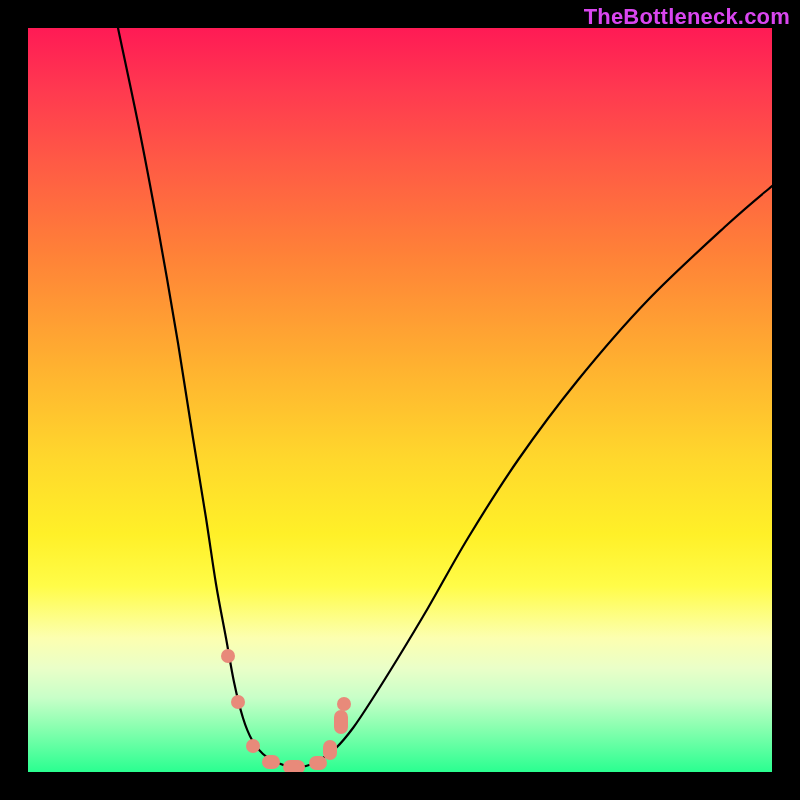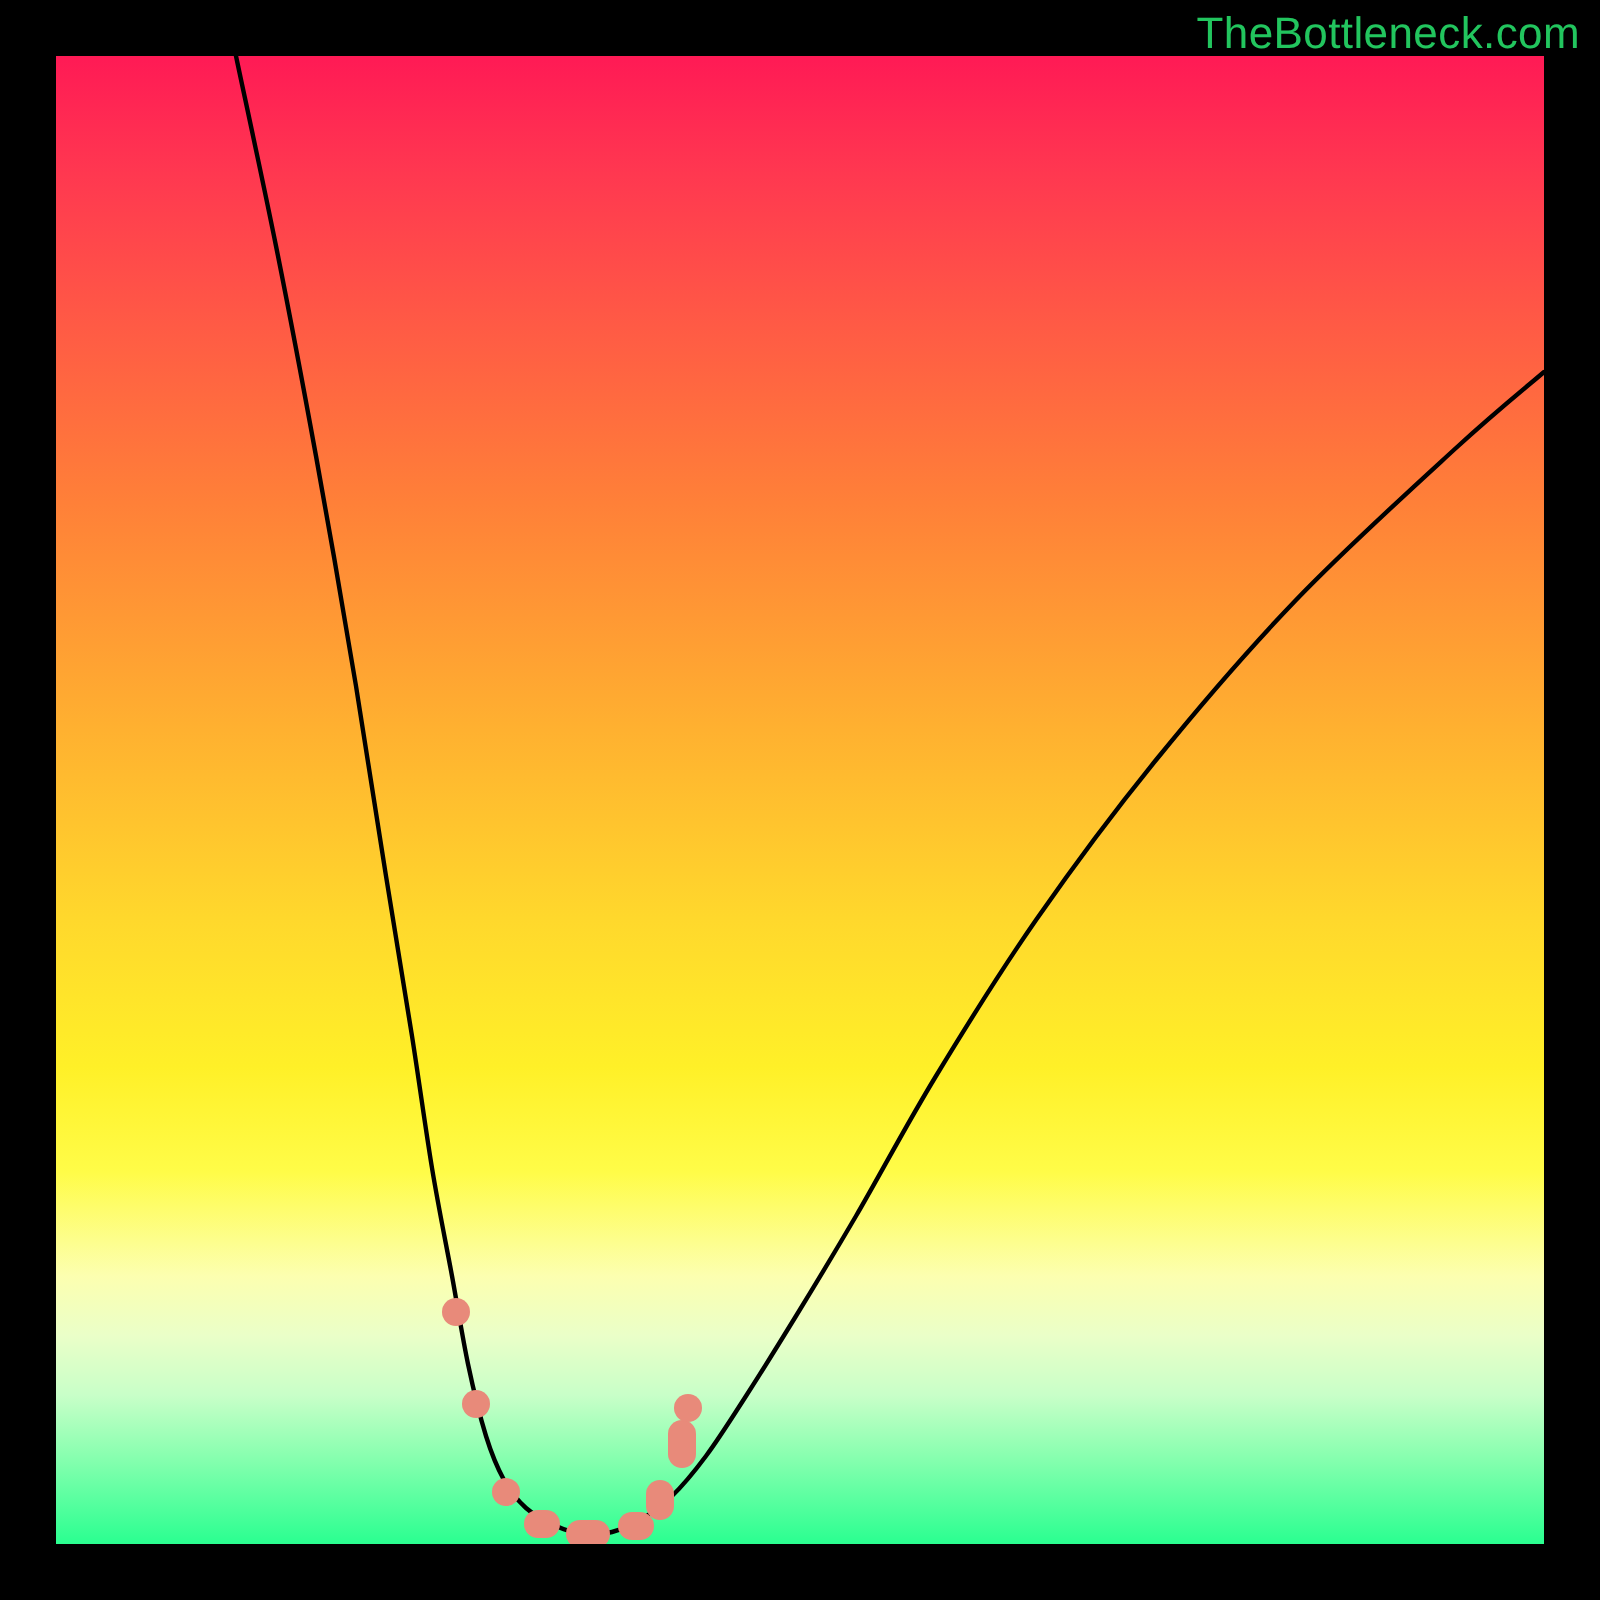--- a/index.html
+++ b/index.html
@@ -31,22 +31,22 @@
       #c8ffc8 90%,
       #8affb0 94%,
       #2aff90 100%
     );
   }
   .watermark {
     position: absolute;
     top: 4px;
     right: 10px;
     font-size: 22px;
-    font-weight: 400;
-    color: #22c55e;
+    font-weight: 700;
+    color: #d946ef;
     letter-spacing: 0.2px;
     z-index: 10;
     margin-left: 48px;
   }
   svg.plot {
     position: absolute;
     left: 0;
     top: 0;
     width: 744px;
     height: 744px;

